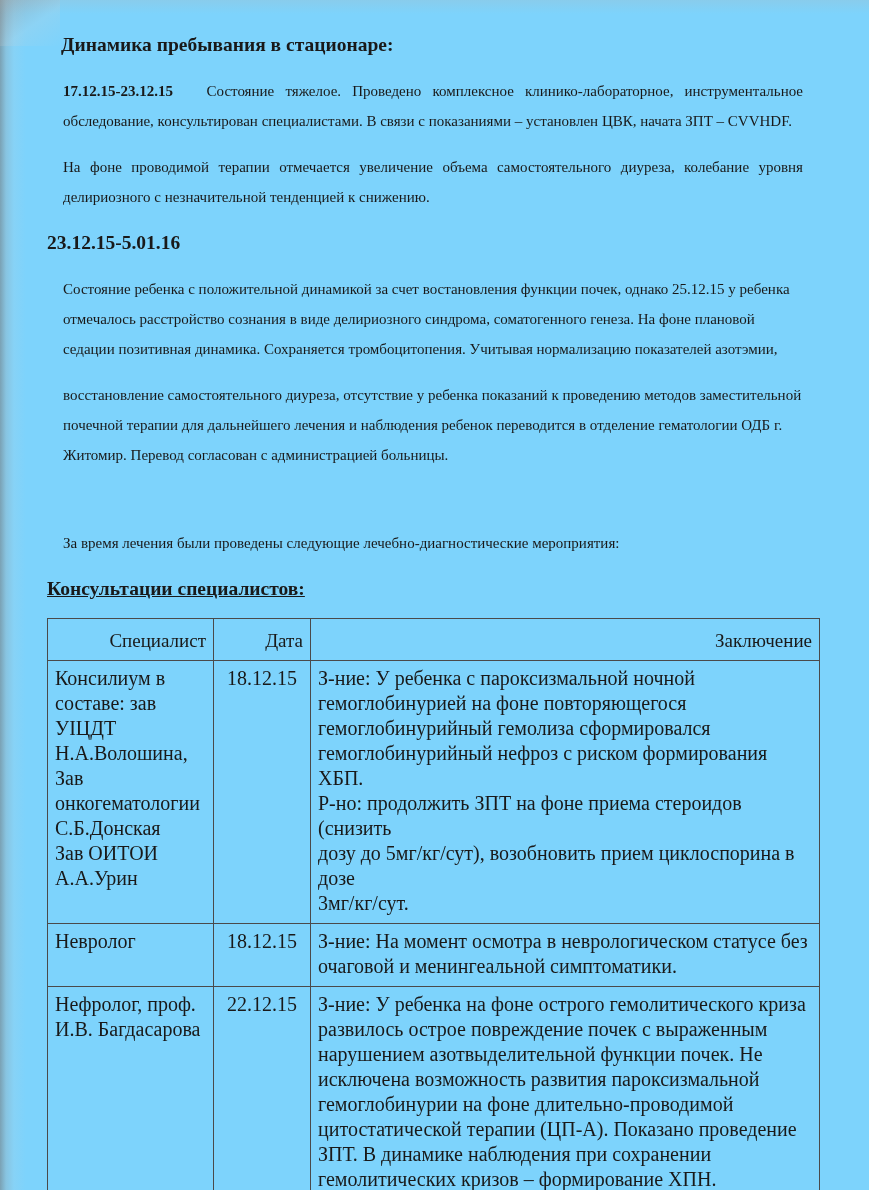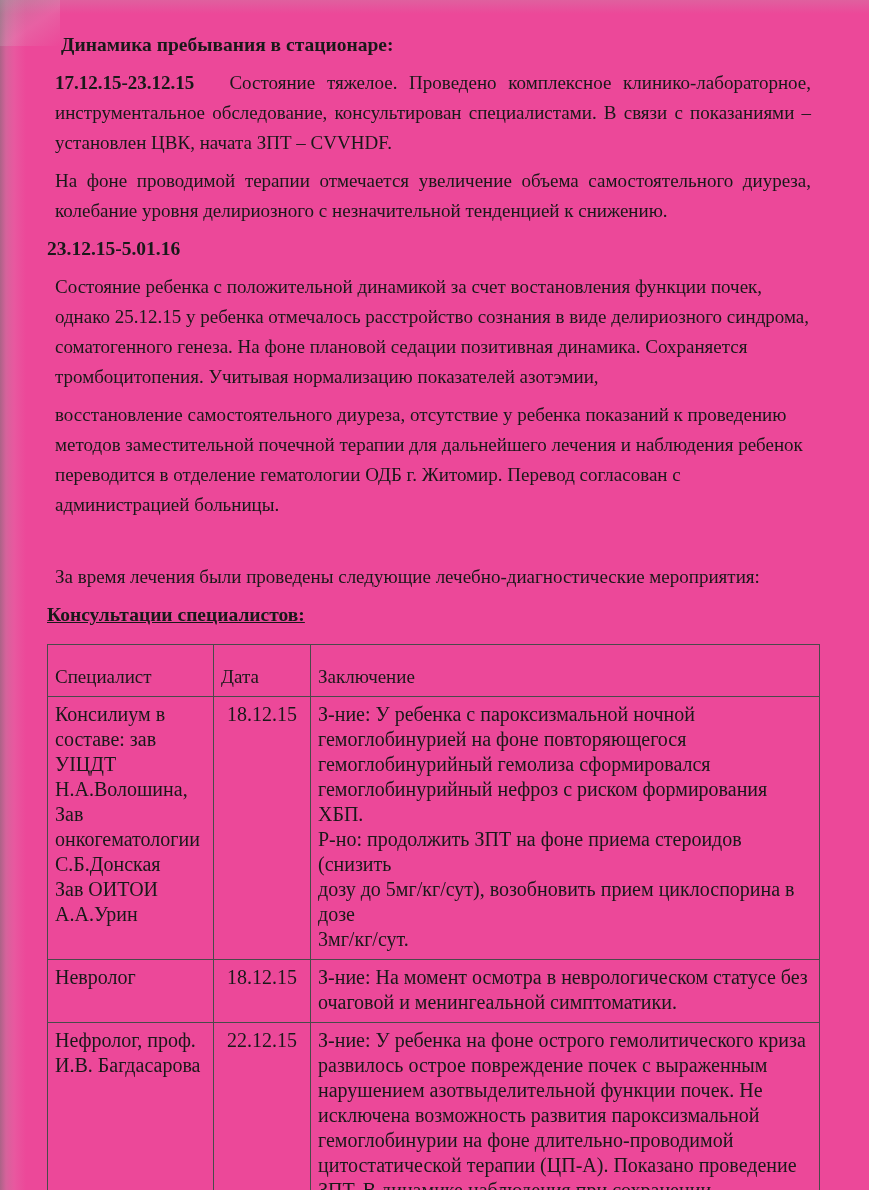--- a/index.html
+++ b/index.html
@@ -9,21 +9,21 @@
     background: #ffffff;
   }
   body {
     font-family: "Liberation Serif", "DejaVu Serif", serif;
     color: #191919;
   }
   #page {
     position: relative;
     width: 869px;
     height: 1190px;
-    background: #ec4899;
+    background: #7dd3fc;
     overflow: hidden;
   }
   
   .scan-shade-left {
     position: absolute;
     left: 0; top: 0;
     width: 26px; height: 1190px;
     background: linear-gradient(to right,
         rgba(120,120,120,0.55) 0px,
         rgba(160,160,160,0.30) 6px,
@@ -52,23 +52,23 @@
   }
   .content {
     position: absolute;
     left: 47px;
     top: 30px;
     width: 772px;
   }
 
   
   .para {
-    font-size: 19px;
+    font-size: 15px;
     line-height: 30px;
-    margin: 8px;
+    margin: 16px;
     text-align: justify;
     text-justify: inter-word;
   }
   .para.plain { text-align: left; }
   .heading-bold {
     font-size: 19.5px;
     line-height: 30px;
     font-weight: bold;
     margin: 0;
   }
@@ -94,24 +94,24 @@
   }
   table.consults td, table.consults th {
     border: 1px solid #4a4a4a;
     vertical-align: top;
     padding: 5px 7px 7px 7px;
     font-size: 20px;
     line-height: 25px;
     font-weight: normal;
   }
   table.consults th {
-    text-align: left;
+    text-align: right;
     font-size: 19px;
     line-height: 28px;
-    padding-top: 18px;
+    padding-top: 8px;
     padding-bottom: 5px;
   }
   col.c-spec { width: 166px; }
   col.c-date { width: 97px; }
   col.c-concl { width: 509px; }
   td.cell-date {
     text-align: center;
     white-space: nowrap;
   }
   td.cell-spec { padding-left: 9px; }

